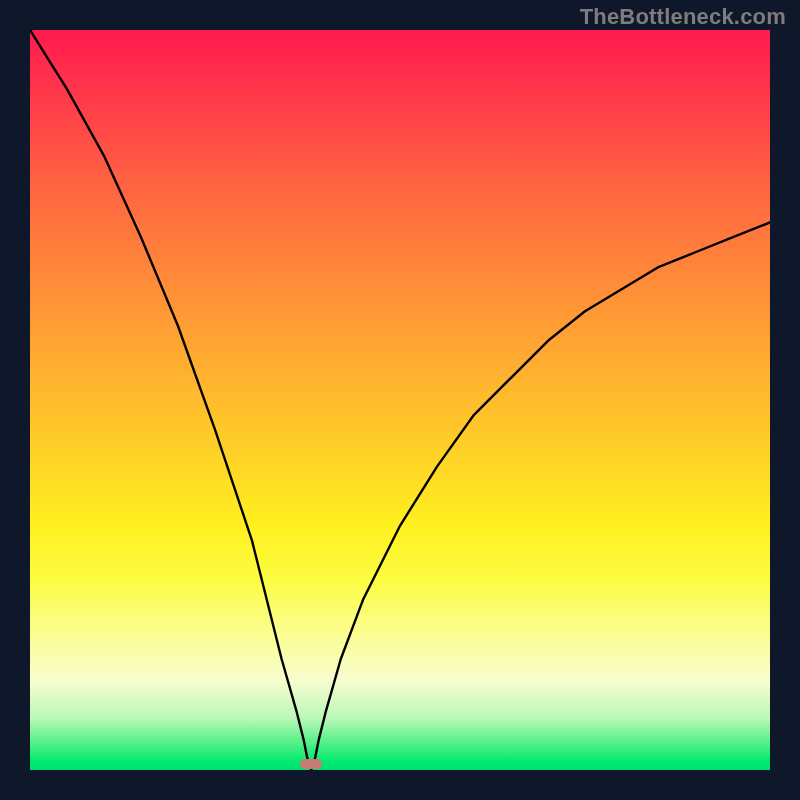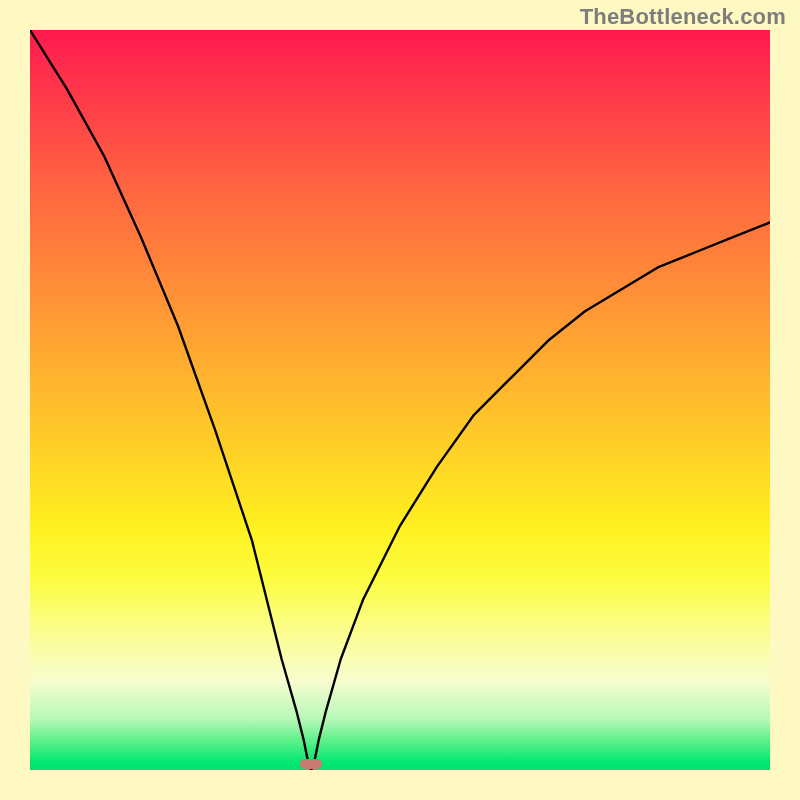--- a/index.html
+++ b/index.html
@@ -2,21 +2,21 @@
 <html><head>
 <meta charset="utf-8">
 <style>
   * { margin: 0; padding: 0; box-sizing: border-box; }
   html, body { width: 800px; height: 800px; overflow: hidden; }
   body { background: #000; position: relative; }
   .frame {
     position: absolute;
     top: 0; left: 0;
     width: 800px; height: 800px;
-    background: #fef9c3;
+    background: #0f172a;
   }
   .plot-area {
     position: absolute;
     top: 30px;
     left: 30px;
     width: 740px;
     height: 740px;
     overflow: hidden;
   }
   .gradient {

